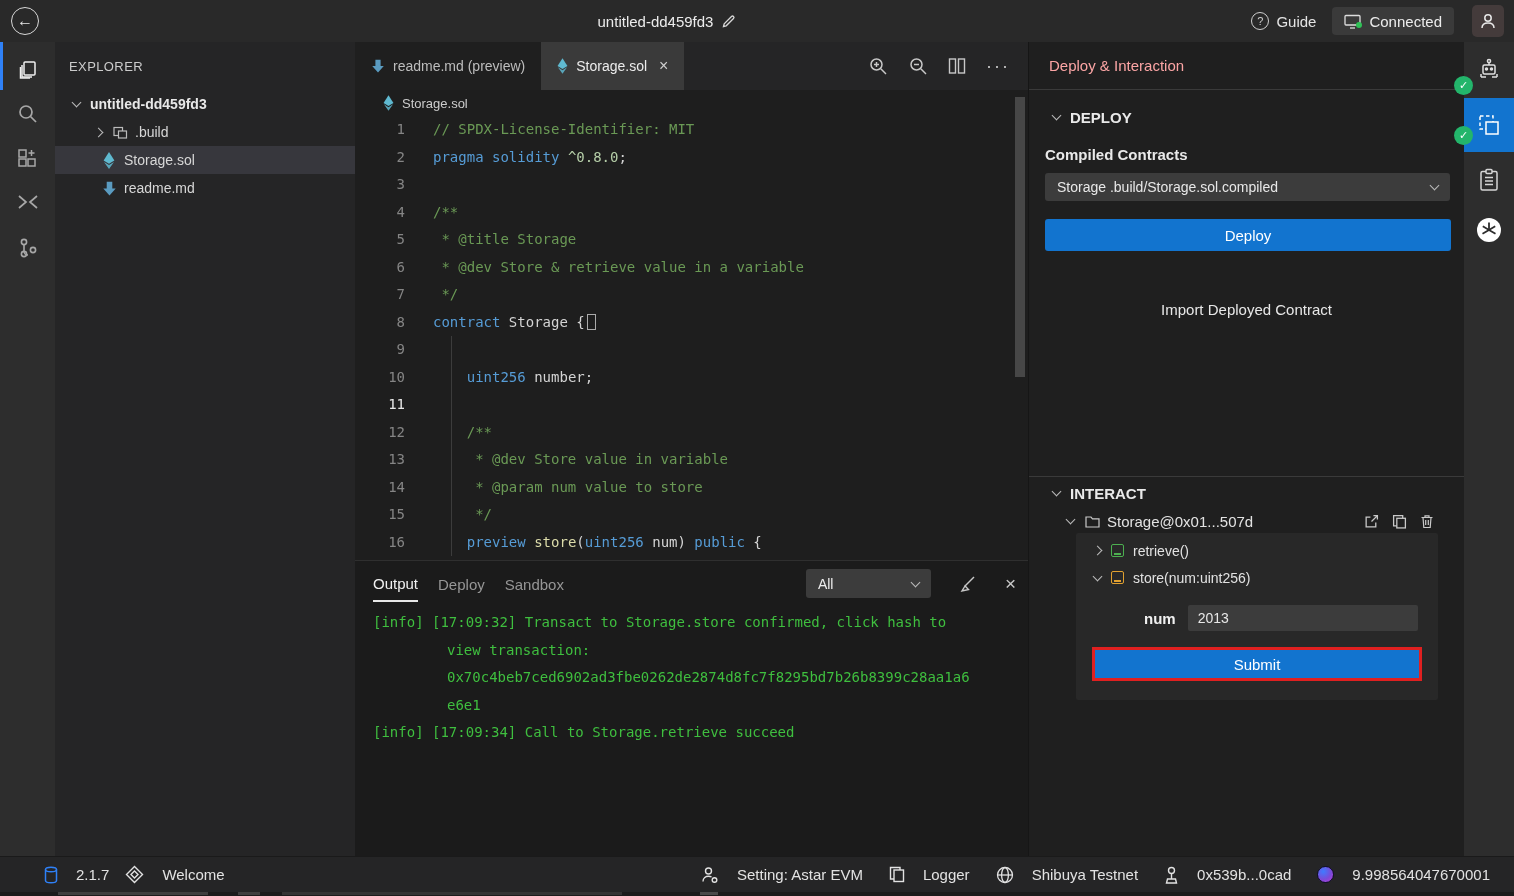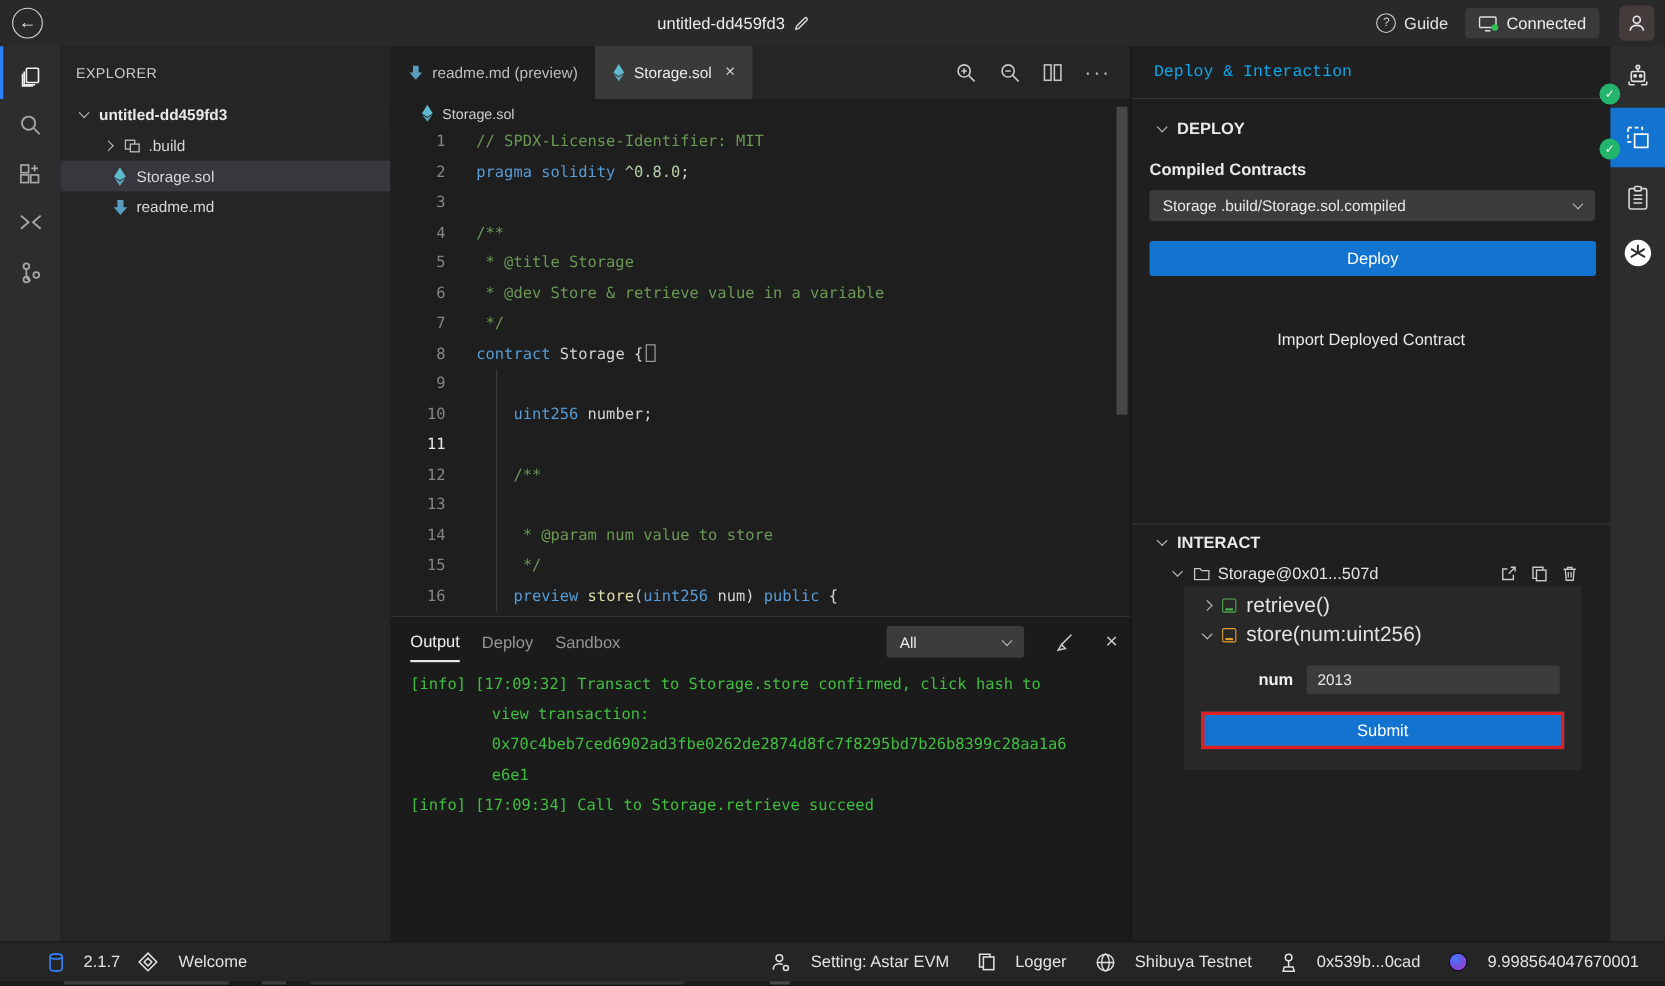--- a/index.html
+++ b/index.html
@@ -76,35 +76,35 @@
   .allsel .chv{margin-left:auto;margin-right:0;}
   .outicon{cursor:pointer;color:#c8c8c8;display:flex;align-items:center;}
   .xclose{font-size:19px;color:#c8c8c8;cursor:pointer;line-height:1;}
   #loglist{position:absolute;left:18px;top:48px;right:10px;bottom:0;font-family:"DejaVu Sans Mono","Liberation Mono",monospace;font-size:14px;color:#3fbf3f;}
   .log-line{height:27.5px;line-height:27.5px;white-space:pre;}
   .log-line.cont{padding-left:74px;}
   .br{box-shadow:inset 0 0 0 1px #777;}
 
   
   #panel{position:absolute;left:1028px;top:42px;width:436px;height:814px;background:#1f1f1f;border-left:1px solid #161616;}
-  .panel-head{height:48px;display:flex;align-items:center;padding-left:20px;font-size:15px;color:#0ea5e9;border-bottom:1px solid #3a3a3a;font-family:Liberation Mono, monospace;}
+  .panel-head{height:48px;display:flex;align-items:center;padding-left:20px;font-size:15px;color:#fca5a5;border-bottom:1px solid #3a3a3a;}
   .sect-row{display:flex;align-items:center;padding-left:22px;font-size:15px;font-weight:bold;color:#e9e9e9;cursor:pointer;}
   .sect-deploy{margin-top:14px;height:26px;}
   .lbl{padding-left:16px;font-size:15px;font-weight:bold;color:#e9e9e9;margin-top:16px;}
   .dropdown{margin:10px 14px 0 16px;height:28px;background:#3c3c3c;border-radius:3px;display:flex;align-items:center;padding:11px 12px;font-size:14px;color:#e8e8e8;cursor:pointer;}
   .dropdown .chv{margin-left:auto;margin-right:0;}
   .btn-blue{margin:18px 14px 0 16px;height:32px;background:#1274cf;border-radius:3px;display:flex;align-items:center;justify-content:center;font-size:15px;color:#fff;cursor:pointer;border:none;}
   .import-link{margin-top:50px;text-align:center;font-size:15px;color:#e8e8e8;cursor:pointer;}
   .panel-div{position:absolute;left:0;right:0;top:434px;height:1px;background:#3a3a3a;}
   .sect-interact{position:absolute;left:0;right:0;top:438px;height:26px;}
   .contract-row{position:absolute;left:0;right:0;top:466px;height:26px;display:flex;align-items:center;padding-left:36px;font-size:15px;color:#e2e2e2;}
   .c-icons{margin-left:auto;display:flex;align-items:center;gap:13px;padding-right:30px;}
   .c-ic{cursor:pointer;display:flex;align-items:center;color:#c9c9c9;}
   .interact-box{position:absolute;left:47px;top:491px;width:362px;height:167px;background:#282828;border-radius:2px;padding-top:4px;}
-  .method-row{height:27px;display:flex;align-items:center;padding-left:16px;font-size:19px;color:#e2e2e2;cursor:pointer;}
+  .method-row{height:27px;display:flex;align-items:center;padding-left:16px;font-size:14px;color:#e2e2e2;cursor:pointer;}
   .mico{width:13px;height:13px;border:1.6px solid #4caf50;border-radius:2px;margin-right:9px;position:relative;flex:none;}
   .mico::after{content:"";position:absolute;left:2px;right:2px;bottom:1.5px;height:1.6px;background:#4caf50;}
   .mico.write{border-color:#e0a030;}
   .mico.write::after{background:#e0a030;}
   .param-row{display:flex;align-items:center;margin:14px 20px 0 68px;}
   .param-lbl{font-size:15px;font-weight:bold;color:#f0f0f0;margin-right:12px;}
   .param-input{flex:1;height:26px;background:#3c3c3c;border:none;border-radius:2px;color:#e8e8e8;font-size:14px;padding:0 10px;font-family:"Liberation Sans",sans-serif;}
   .submit-btn{margin:16px 16px 0 16px;width:330px;height:34px;background:#1274cf;border:3px solid #e02020;display:flex;align-items:center;justify-content:center;font-size:15px;color:#fff;cursor:pointer;}
 
   
@@ -299,21 +299,21 @@
         <div class="code-line"><span class="ln">3</span><span class="lc"></span></div>
         <div class="code-line"><span class="ln">4</span><span class="lc"><span class="tk-cm">/**</span></span></div>
         <div class="code-line"><span class="ln">5</span><span class="lc"><span class="tk-cm"> * @title Storage</span></span></div>
         <div class="code-line"><span class="ln">6</span><span class="lc"><span class="tk-cm"> * @dev Store &amp; retrieve value in a variable</span></span></div>
         <div class="code-line"><span class="ln">7</span><span class="lc"><span class="tk-cm"> */</span></span></div>
         <div class="code-line"><span class="ln">8</span><span class="lc"><span class="tk-kw">contract</span><span class="tk-pl"> Storage {</span><span class="tk-cur"></span></span></div>
         <div class="code-line"><span class="ln">9</span><span class="lc"></span></div>
         <div class="code-line"><span class="ln">10</span><span class="lc"><span class="tk-pl">    </span><span class="tk-kw">uint256</span><span class="tk-pl"> number;</span></span></div>
         <div class="code-line"><span class="ln active">11</span><span class="lc"></span></div>
         <div class="code-line"><span class="ln">12</span><span class="lc"><span class="tk-pl">    </span><span class="tk-cm">/**</span></span></div>
-        <div class="code-line"><span class="ln">13</span></div>
+        <div class="code-line"><span class="ln">13</span><span class="lc"><span class="tk-cm">     * @dev Store value in variable</span></span></div>
         <div class="code-line"><span class="ln">14</span><span class="lc"><span class="tk-cm">     * @param num value to store</span></span></div>
         <div class="code-line"><span class="ln">15</span><span class="lc"><span class="tk-cm">     */</span></span></div>
         <div class="code-line"><span class="ln">16</span><span class="lc"><span class="tk-pl">    </span><span class="tk-kw">preview</span><span class="tk-pl"> </span><span class="tk-fn">store</span><span class="tk-pl">(</span><span class="tk-kw">uint256</span><span class="tk-pl"> num) </span><span class="tk-kw">public</span><span class="tk-pl"> {</span></span></div>
       </div>
     <div id="ed-scroll"></div>
   </div>
 
   <div id="outputpanel">
     <div class="outtabs">
       <span class="outtab active">Output</span>

